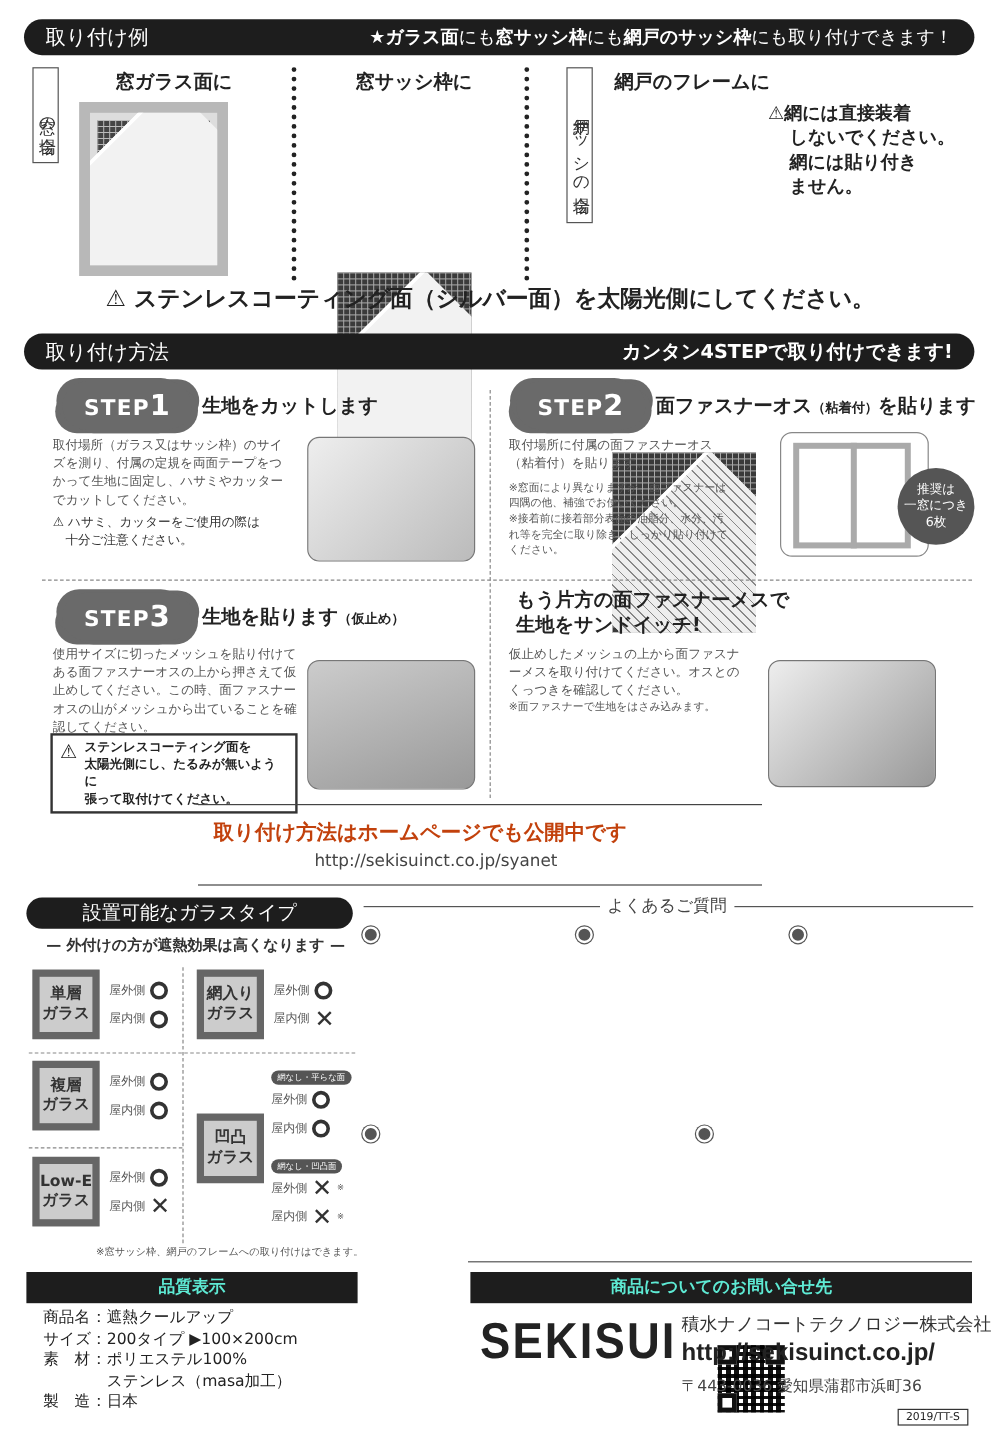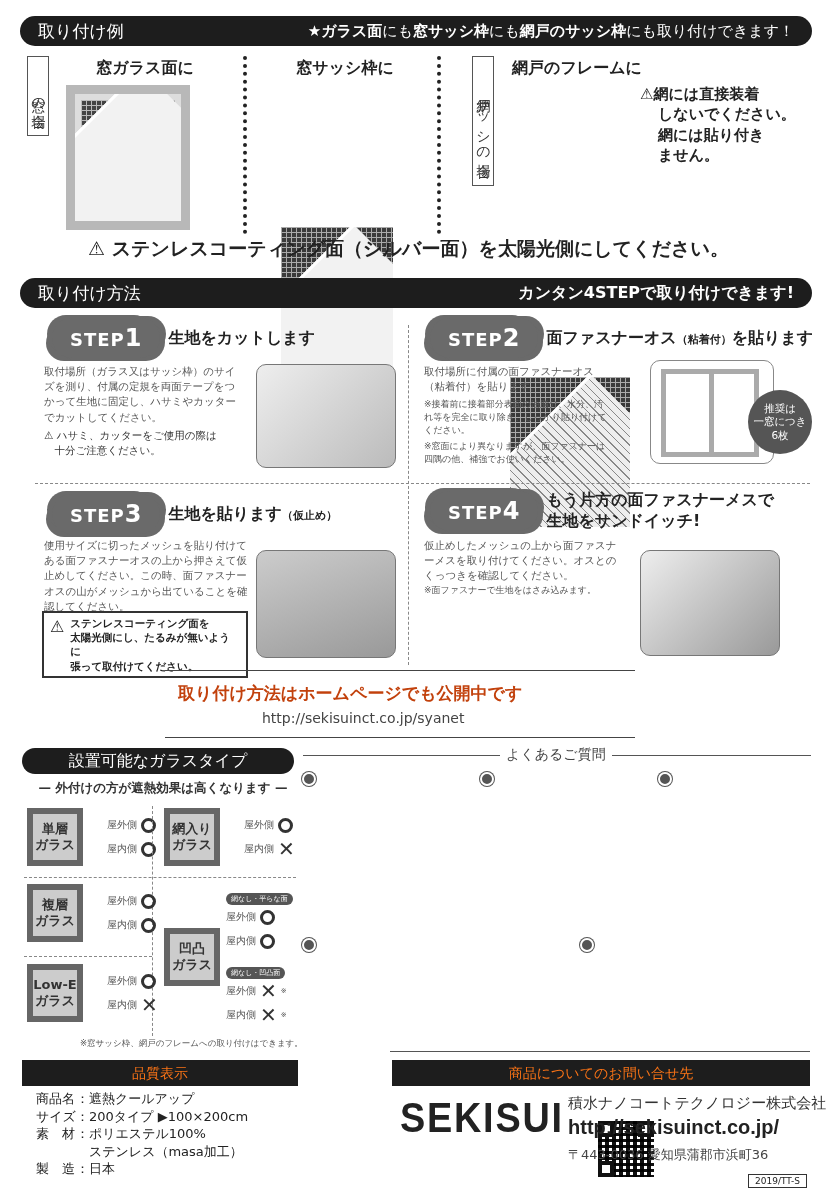--- a/index.html
+++ b/index.html
@@ -23,29 +23,29 @@
 .steptitle{font-weight:bold;font-size:16px}
 .steptitle small{font-size:11px}
 .sbody{font-size:10.5px;color:#555;line-height:1.45}
 .note{font-size:9px;color:#555;line-height:1.45}
 .img{border:1.5px solid #777;border-radius:10px;background:linear-gradient(135deg,#eee,#bbb);overflow:hidden}
 .dash-h{border-top:1.5px dashed #888;height:0}
 .dash-v{border-left:1.5px dashed #888;width:0}
 .warnbox{border:2px solid #333;font-size:10.5px;font-weight:bold;padding:3px 6px;display:flex;gap:6px;line-height:1.35}
 .qr{width:56px;height:56px;background:repeating-linear-gradient(90deg,#111 0 4px,#fff 4px 7px),repeating-linear-gradient(#111 0 3px,#fff 3px 6px);background-blend-mode:multiply;position:relative}
 .qr i{position:absolute;width:16px;height:16px;border:4px solid #111;background:#fff}
-.glass{display:flex;align-items:center;gap:24px}
+.glass{display:flex;align-items:center;gap:8px}
 .gicon{width:56px;height:58px;border:6px solid #666;background:#ccc;display:flex;align-items:center;justify-content:center;text-align:center;font-weight:bold;font-size:13px;color:#333;line-height:1.2}
 .grows{font-size:10px;color:#555}
 .grows div{display:flex;align-items:center;gap:4px;height:24px}
 .ok{display:inline-block;width:15px;height:15px;border:3px solid #333;border-radius:50%}
 .ng{font-size:20px;font-weight:900;color:#333;line-height:1}
 .tag{background:#555;color:#fff;font-size:7px;border-radius:6px;padding:1px 5px;display:inline-block}
 .qi{position:absolute;width:14px;height:14px;border-radius:50%;background:#555;border:2px solid #fff;box-shadow:0 0 0 1px #555;z-index:2}
-.bhdr{background:#1d1d1d;color:#f97316;text-align:center;font-weight:normal;font-size:14px;height:26px;line-height:26px}
+.bhdr{background:#1d1d1d;color:#5eead4;text-align:center;font-weight:bold;font-size:14px;height:26px;line-height:26px}
 .qual{font-size:13px;line-height:1.35}
 .qual td{padding:0;vertical-align:top}
 </style>
 </head>
 <body>
 
 <div class="abs hdr" style="left:20px;top:16px;width:792px">
   <span>取り付け例</span>
   <span class="r">
     <b>★ガラス面</b><span>にも</span><b>窓サッシ枠</b><span>にも</span><b>網戸のサッシ枠</b><span>にも取り付けできます！</span>
@@ -101,22 +101,22 @@
 <div class="abs img" style="left:256px;top:364px;width:140px;height:104px"></div>
 
 <div class="abs dash-v" style="left:408px;top:325px;height:340px"></div>
 
 <div class="abs step" style="left:430px;top:318px">
   <span class="badge"><span>STEP</span><span class="n">2</span></span>
   <span class="steptitle"><span>面ファスナーオス</span><small>（粘着付）</small><span>を貼ります</span></span>
 </div>
 <div class="abs sbody" style="left:424px;top:364px;width:180px">取付場所に付属の面ファスナーオス（粘着付）を貼ります。</div>
 <div class="abs note" style="left:424px;top:398px;width:185px">
+  <div style="margin-top:3px">※窓面により異なりますが、面ファスナーは四隅の他、補強でお使いください。</div>
   <div>※接着前に接着部分表面の油脂分、水分、汚れ等を完全に取り除き、しっかり貼り付けてください。</div>
-  <div style="margin-top:3px">※窓面により異なりますが、面ファスナーは四隅の他、補強でお使いください。</div>
 </div>
 <div class="abs" style="left:650px;top:360px;width:124px;height:104px;border:1.5px solid #888;border-radius:10px">
   <div style="position:absolute;left:10px;top:8px;width:98px;height:88px;border:5px solid #aaa"></div>
   <div style="position:absolute;left:58px;top:8px;width:5px;height:88px;background:#aaa"></div>
 </div>
 <div class="abs" style="left:748px;top:390px;width:64px;height:64px;border-radius:50%;background:#555;color:#fff;font-size:10.5px;text-align:center;display:flex;flex-direction:column;justify-content:center;line-height:1.3">
   <div>推奨は</div>
     <div>一窓につき</div>
     <div>6枚</div>
 </div>
@@ -132,21 +132,20 @@
   <span style="font-size:16px">⚠</span>
   <div>
       <div>ステンレスコーティング面を</div>
       <div>太陽光側にし、たるみが無いように</div>
       <div>張って取付けてください。</div>
     </div>
 </div>
 <div class="abs img" style="left:256px;top:550px;width:140px;height:108px;background:linear-gradient(160deg,#ccc,#999)"></div>
 
 <div class="abs step" style="left:430px;top:490px">
-  <span class="badge"><span>STEP</span><span class="n">4</span></span>
   <span class="steptitle" style="line-height:1.3">
       <div>もう片方の面ファスナーメスで</div>
       <div>生地をサンドイッチ!</div>
     </span>
 </div>
 <div class="abs sbody" style="left:424px;top:538px;width:200px">仮止めしたメッシュの上から面ファスナーメスを取り付けてください。オスとのくっつきを確認してください。</div>
 <div class="abs note" style="left:424px;top:584px;width:200px">※面ファスナーで生地をはさみ込みます。</div>
 <div class="abs img" style="left:640px;top:550px;width:140px;height:106px;background:linear-gradient(135deg,#eee,#999)"></div>
 
 <div class="abs" style="left:165px;top:670px;width:470px;border-top:1.5px solid #444"></div>

